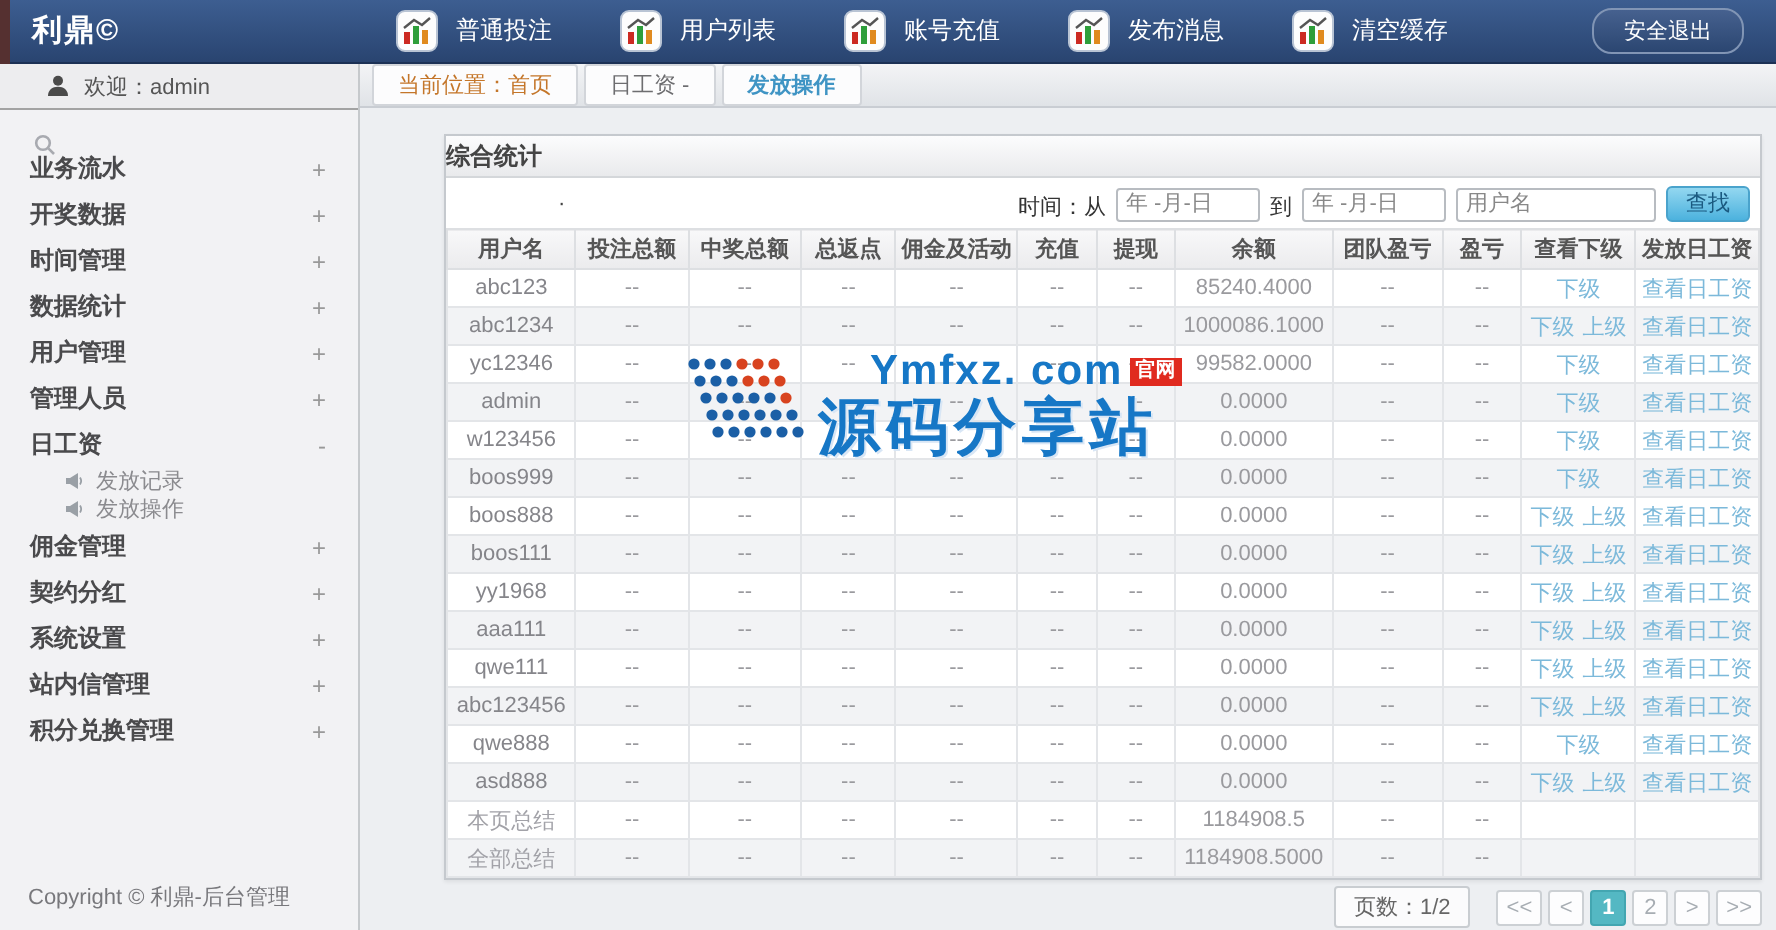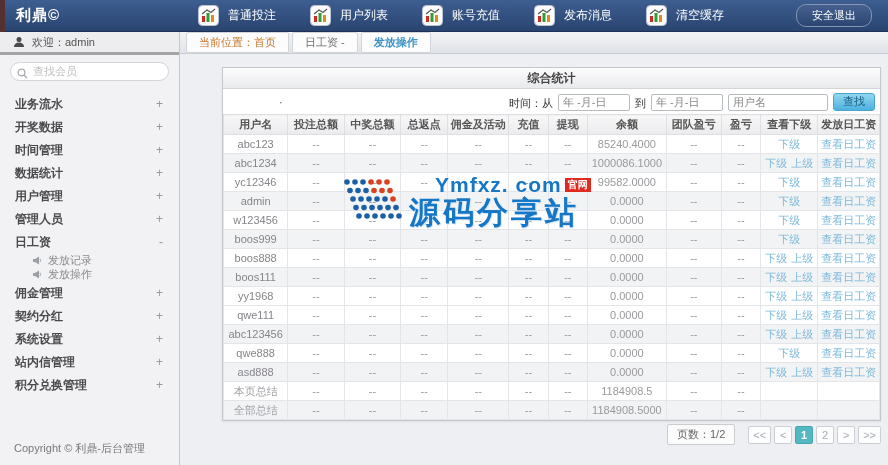--- a/index.html
+++ b/index.html
@@ -18,22 +18,22 @@
   .nav-label { color:#fff; font-size:12px; }
   .logout-btn { margin-left:auto; margin-right:16px; color:#fff; font-size:11px; padding:3px 15px;
                 border:1px solid #8195b5; border-radius:10px;
                 background:linear-gradient(#46618f,#2b4671); cursor:pointer; white-space:nowrap; }
 
   
   .main { flex:1; display:flex; min-height:0; }
 
   
   .sidebar { width:180px; background:#f2f2f4; border-right:1px solid #c6c9cc; display:flex; flex-direction:column; }
-  .welcome { height:23px; display:flex; align-items:center; gap:7px; padding-left:13px;
-             background:#ededef; border-bottom:3px solid #a3a3a3; font-size:11px; color:#555; }
+  .welcome { height:23px; display:flex; align-items:center; gap:7px; padding-left:23px;
+             background:#ededef; border-bottom:1px solid #a3a3a3; font-size:11px; color:#555; }
   .search-wrap { position:relative; padding:6px 10px 4px 10px; }
   .search-input { width:100%; height:19px; border:1px solid #d4d4d8; border-radius:10px;
                   padding:0 8px 0 22px; font-size:11px; color:#666; background:#fff; outline:none; }
   .search-input::placeholder { color:#c0c0c4; }
   .search-icon { position:absolute; left:17px; top:10px; }
   .menu { flex:1; padding-top:8px; }
   .menu-item { height:23px; display:flex; align-items:center; justify-content:space-between;
                padding:0 16px 0 15px; font-size:12px; font-weight:bold; color:#4a4a4c; cursor:pointer; }
   .menu-toggle { font-weight:normal; color:#999; font-size:12px; }
   .submenu-item { height:13px; display:flex; align-items:center; gap:6px; padding-left:32px;
@@ -46,21 +46,21 @@
                 border-bottom:1px solid #c9cdd3; display:flex; align-items:center; padding-left:6px; font-size:11px; }
   .crumb { background:#fcfcfd; border:1px solid #d2d5da; padding:2px 12px; border-radius:2px; margin-right:3px; white-space:nowrap; }
   .crumb-prefix { color:#c4762a; }
   .crumb-section { color:#6d6d70; }
   .crumb-current { color:#3f94c4; font-weight:bold; }
 
   .content-body { flex:1; padding:13px 7px 0 42px; position:relative; min-height:0; }
 
   
   .panel { background:#fff; border:1px solid #c5c9ce; box-shadow:0 1px 2px rgba(0,0,0,.07); position:relative; }
-  .panel-title { height:21px; line-height:21px; text-align:center; font-size:12px; font-weight:bold; color:#444;
+  .panel-title { height:21px; line-height:21px; text-align:left; font-size:12px; font-weight:bold; color:#444;
                  background:linear-gradient(#fcfcfd,#e9eaec); border-bottom:1px solid #d4d7da; }
   .controls { height:25px; display:flex; align-items:center; padding:0 5px 0 0; font-size:11px; }
   .bullet { color:#444; margin-left:56px; margin-right:6px; }
   .quick-link { color:#58a7d0; text-decoration:none; cursor:pointer; }
   .ctl-right { margin-left:auto; display:flex; align-items:flex-end; gap:5px; }
   .ctl-label { color:#333; }
   .ctl-input { height:17px; border:1px solid #b8bcc1; border-radius:2px; font-size:11px;
                color:#555; padding:0 4px; outline:none; }
   .date-input { width:72px; }
   .user-input { width:100px; }
@@ -182,21 +182,20 @@
         </span>
         <span>欢迎：admin</span>
       </div>
       <div class="search-wrap">
         <span class="search-icon">
           <svg width="11" height="11" viewBox="0 0 11 11">
             <circle cx="4.5" cy="4.5" r="3.4" fill="none" stroke="#a8aab0" stroke-width="1.3"></circle>
             <line x1="7.2" y1="7.2" x2="10" y2="10" stroke="#a8aab0" stroke-width="1.3"></line>
           </svg>
         </span>
-        <input class="search-input" placeholder="查找会员" style="">
       </div>
       <nav class="menu">
           <div class="menu-item">
             <span>业务流水</span>
             <span class="menu-toggle">+</span>
           </div>
           <div class="menu-item">
             <span>开奖数据</span>
             <span class="menu-toggle">+</span>
           </div>
@@ -424,20 +423,34 @@
                   <td>--</td>
                   <td>--</td>
                   <td>0.0000</td>
                   <td>--</td>
                   <td>--</td>
                   <td><a class="tlink" href="#">下级</a><a class="tlink" href="#">上级</a></td>
                   <td><a class="tlink" href="#">查看日工资</a></td>
                 </tr>
                 <tr>
                   <td class="username-cell">yy1968</td>
+                  <td>--</td>
+                  <td>--</td>
+                  <td>--</td>
+                  <td>--</td>
+                  <td>--</td>
+                  <td>--</td>
+                  <td>0.0000</td>
+                  <td>--</td>
+                  <td>--</td>
+                  <td><a class="tlink" href="#">下级</a><a class="tlink" href="#">上级</a></td>
+                  <td><a class="tlink" href="#">查看日工资</a></td>
+                </tr>
+                <tr class="shaded">
+                  <td class="username-cell">aaa111</td>
                   <td>--</td>
                   <td>--</td>
                   <td>--</td>
                   <td>--</td>
                   <td>--</td>
                   <td>--</td>
                   <td>0.0000</td>
                   <td>--</td>
                   <td>--</td>
                   <td><a class="tlink" href="#">下级</a><a class="tlink" href="#">上级</a></td>

